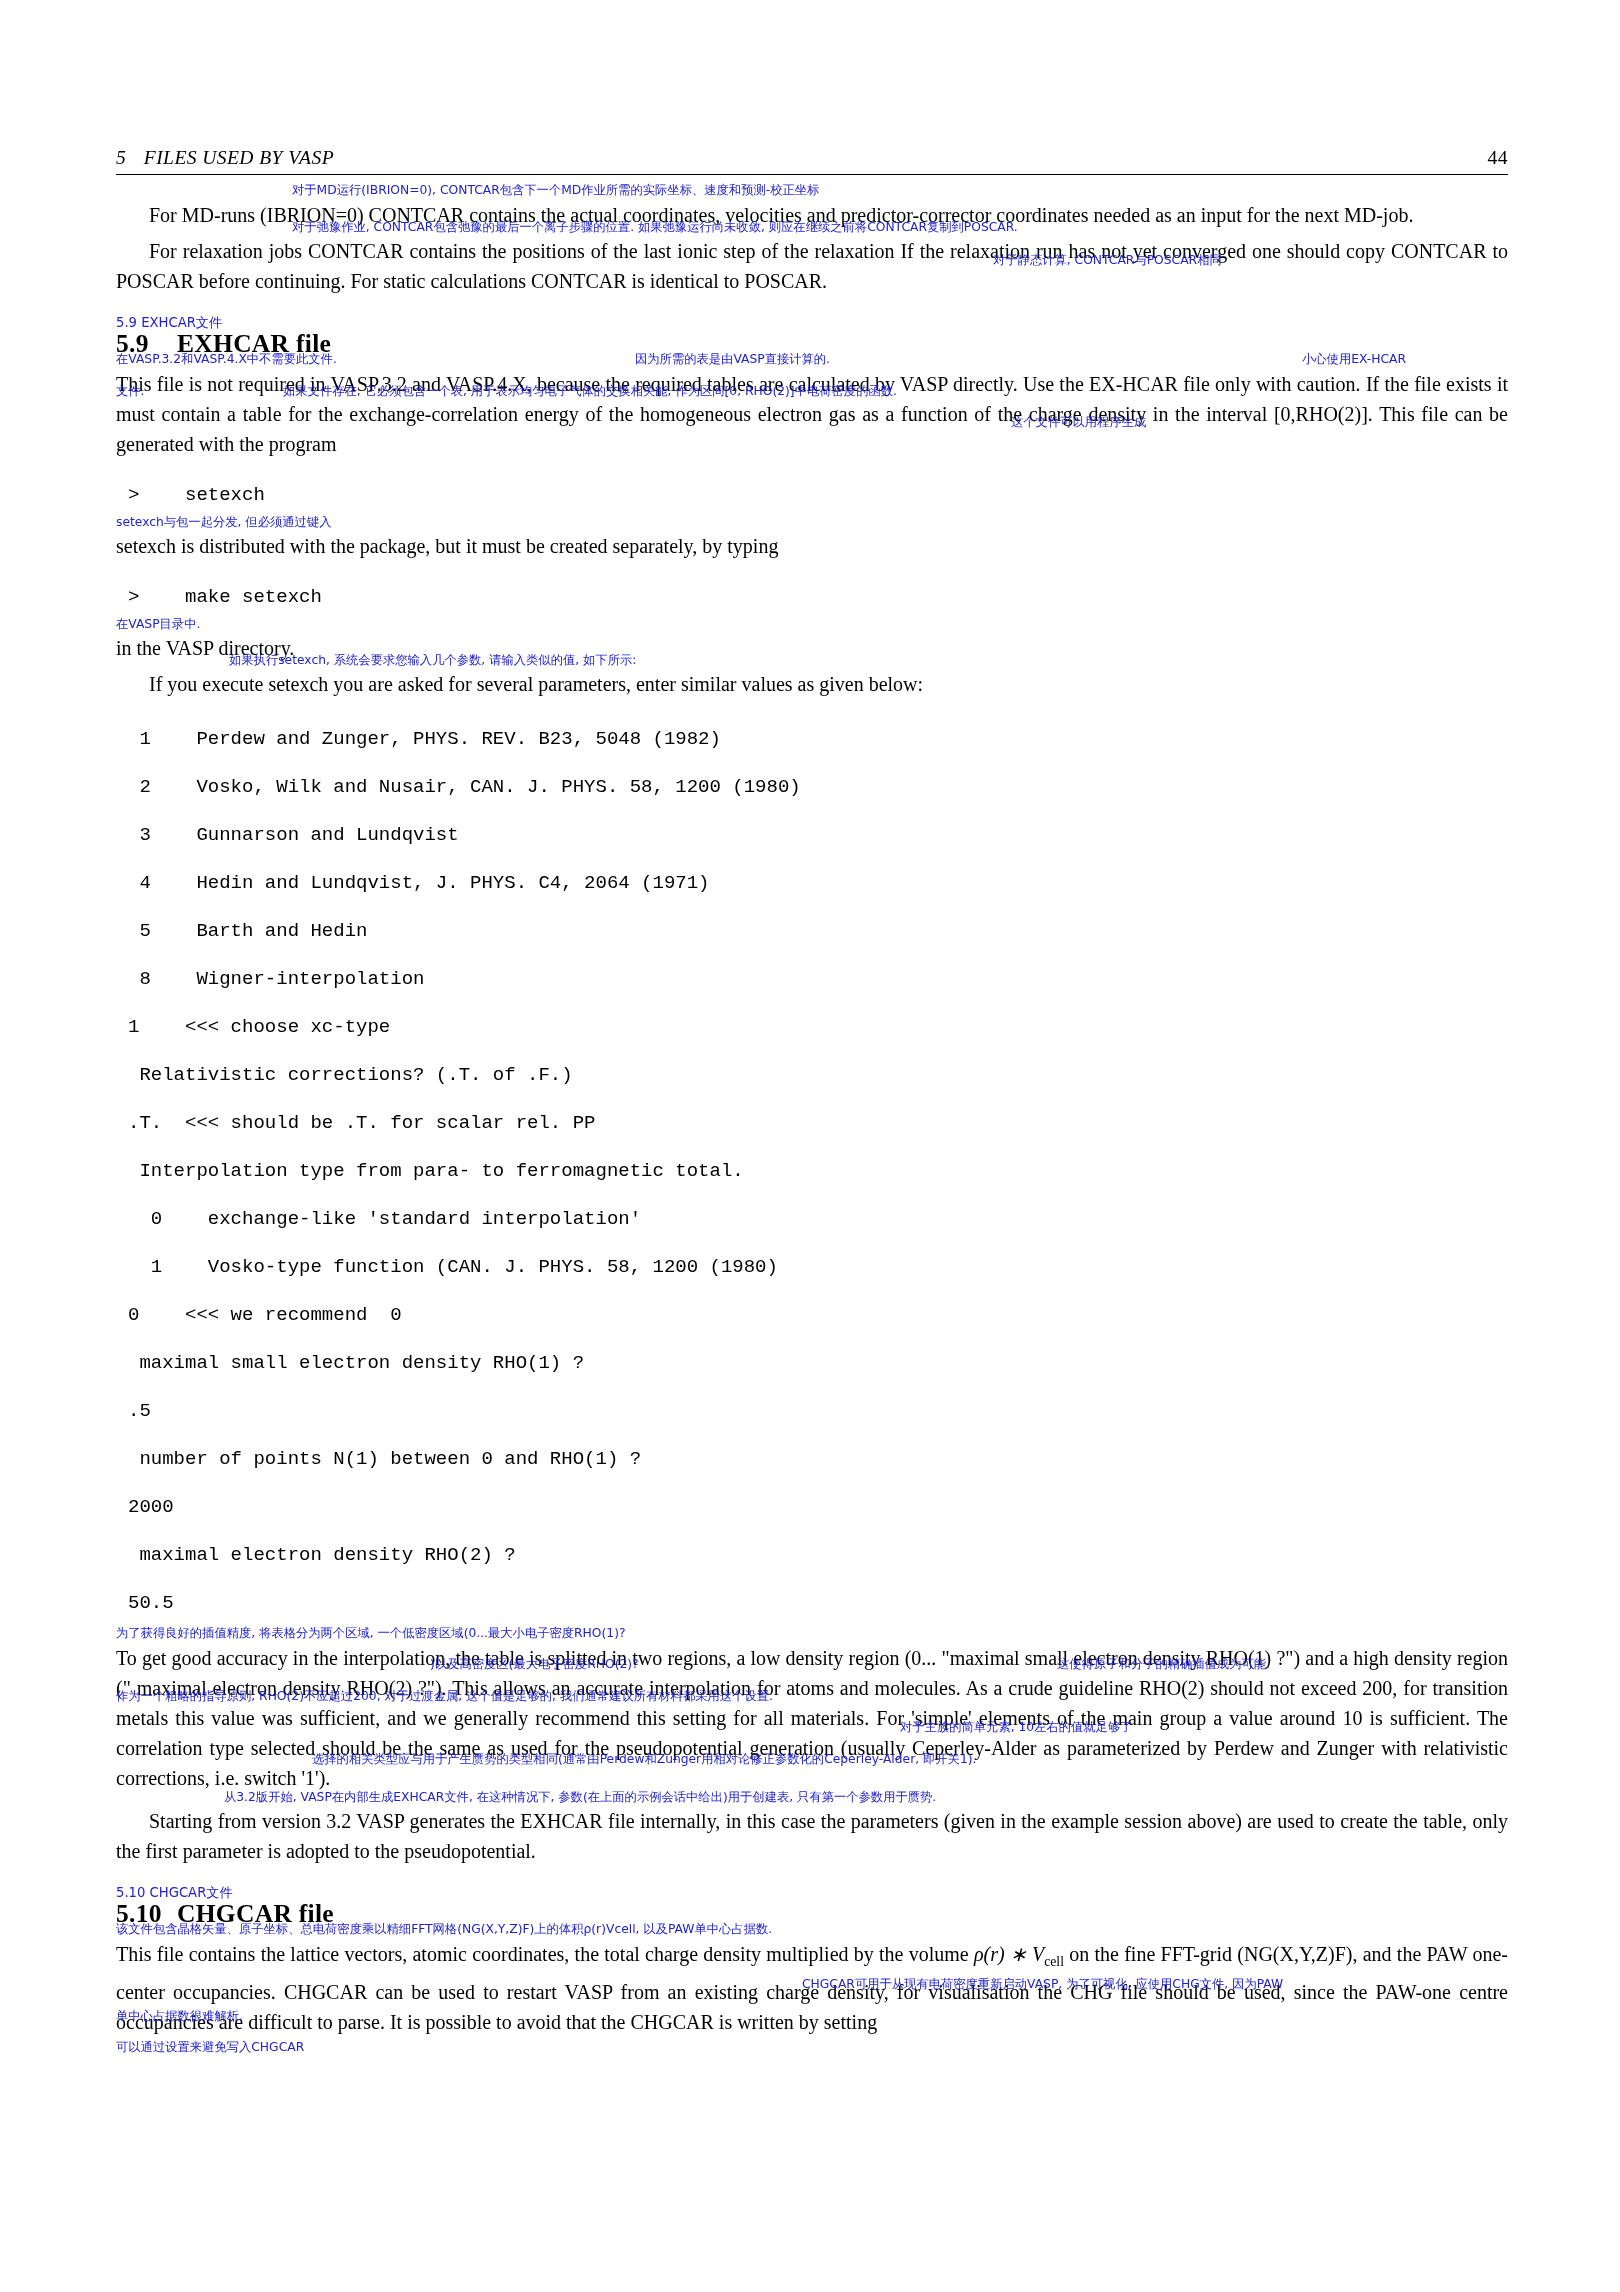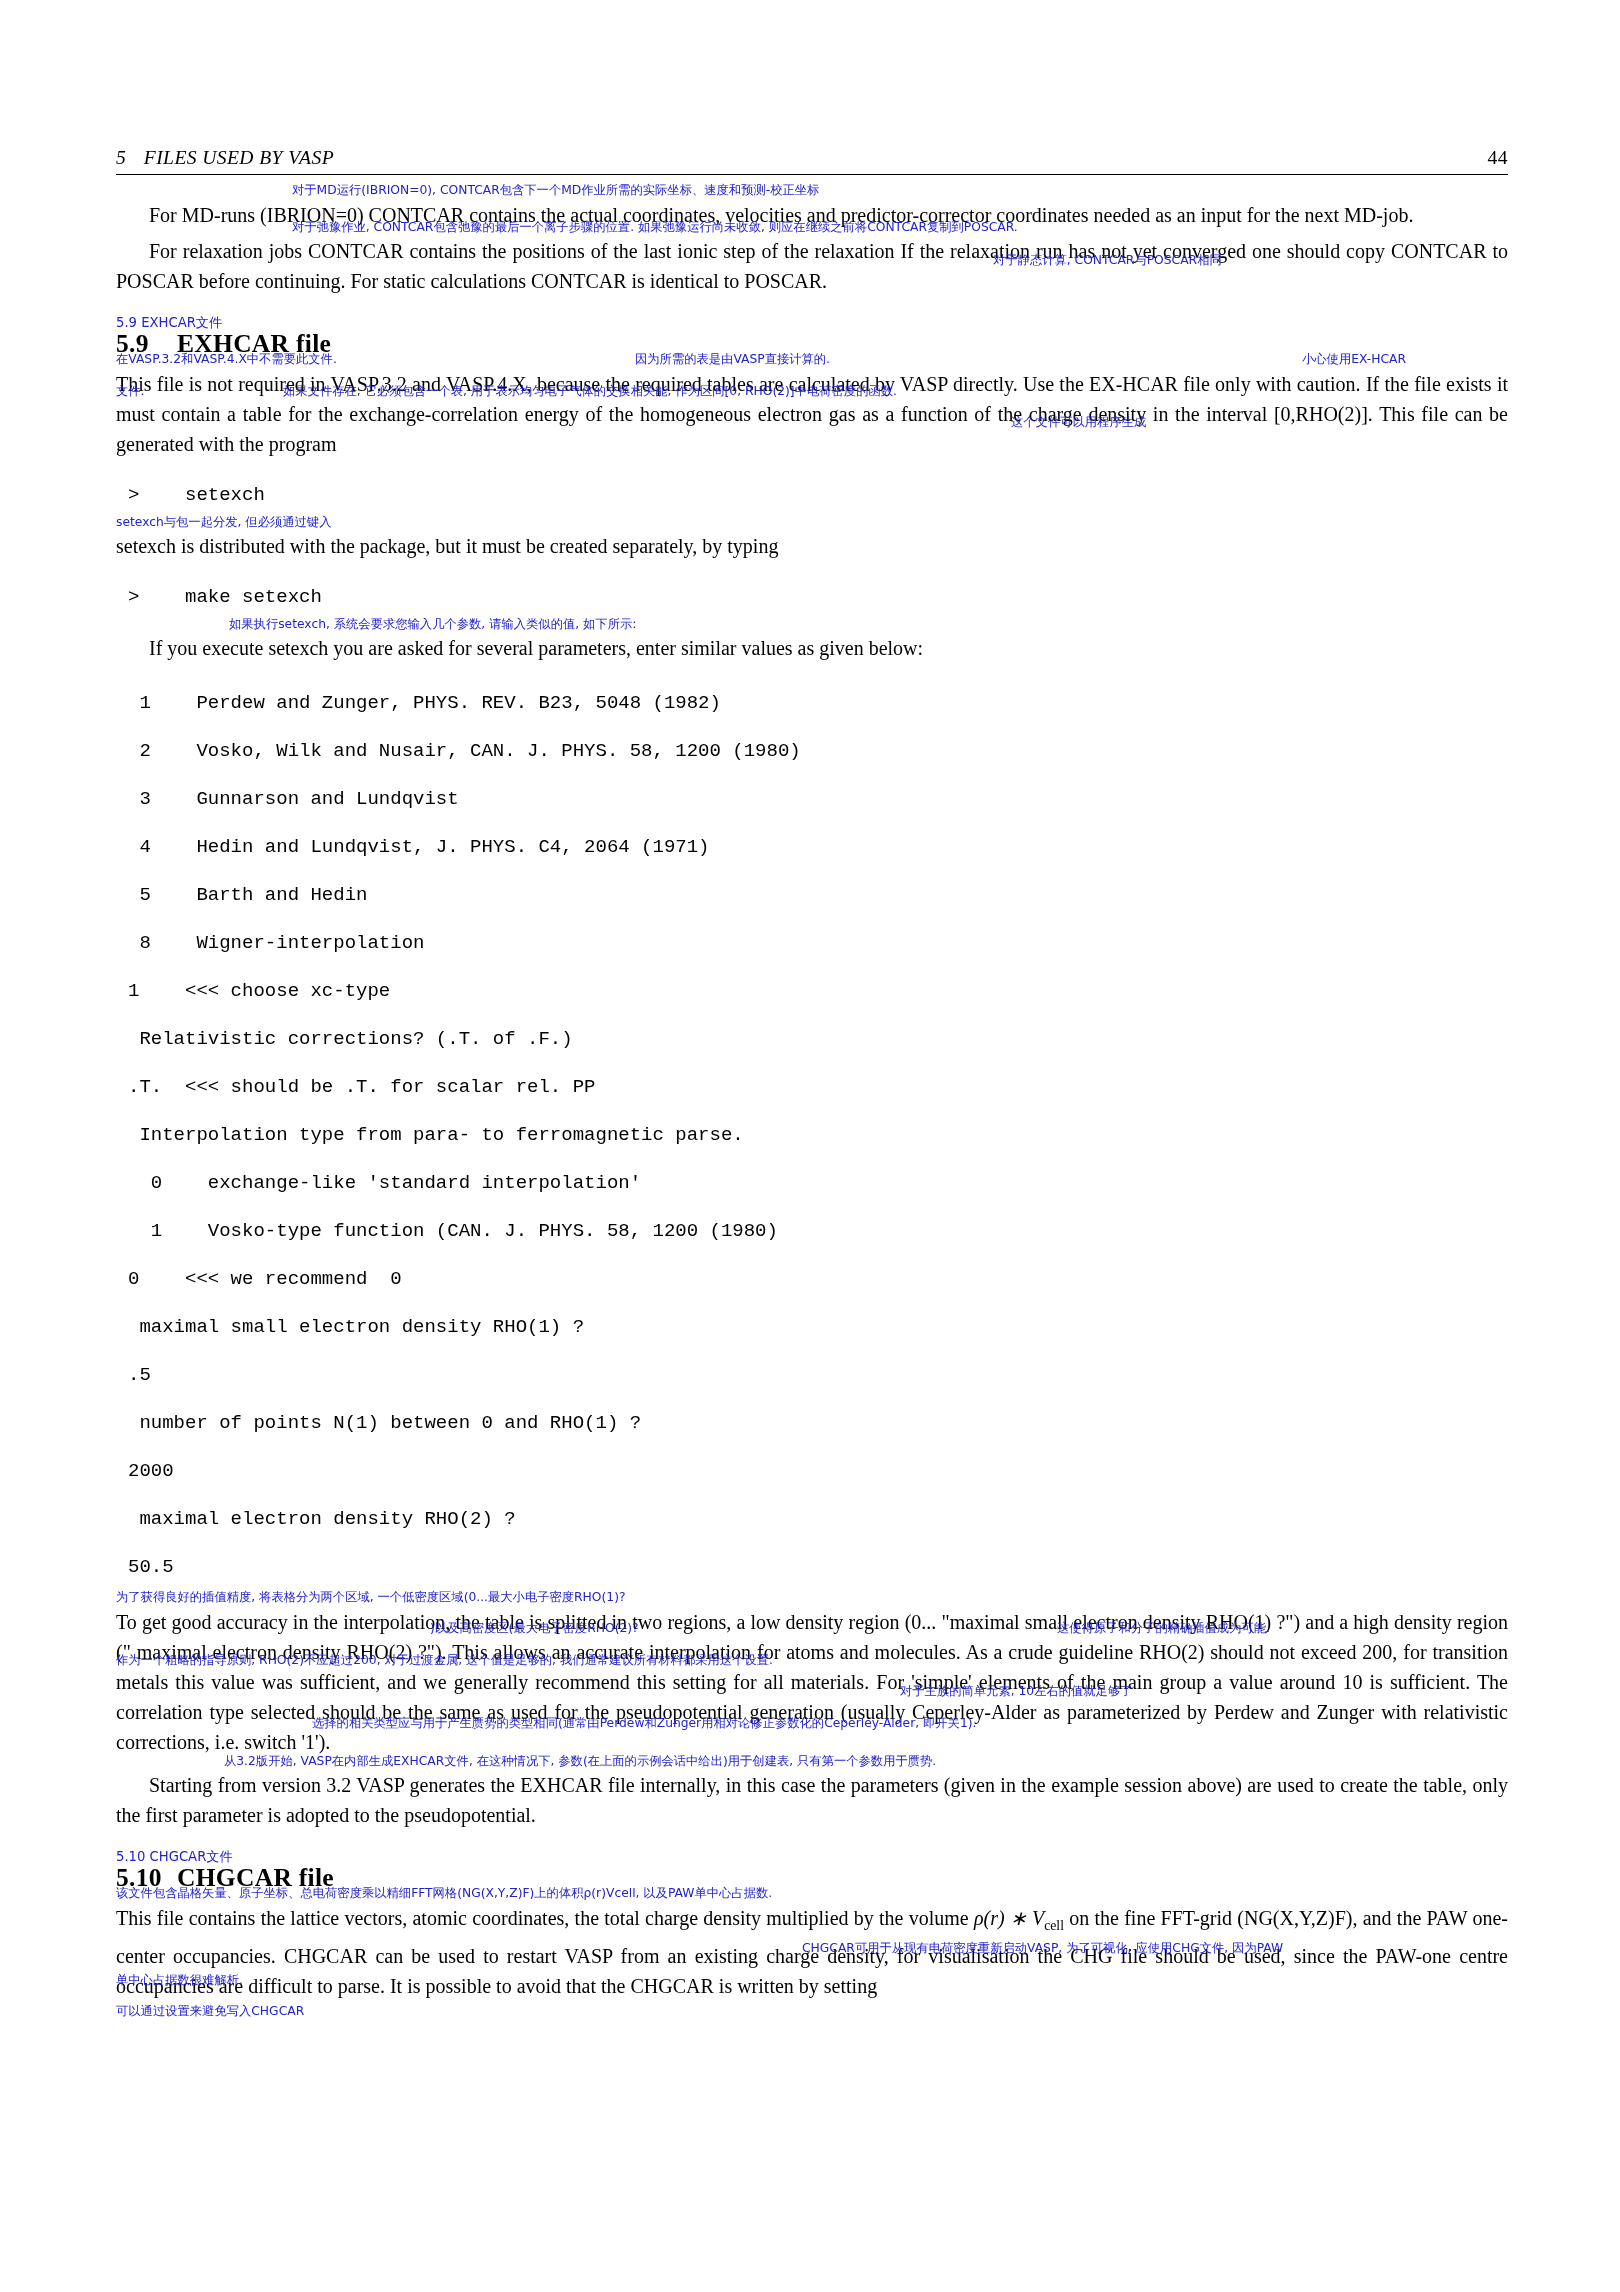--- a/index.html
+++ b/index.html
@@ -152,37 +152,41 @@
 
     <div class="para-block" style="margin-bottom:13.7px;">
       <span class="cn" style="left:0px; top:-15.7px;">setexch与包一起分发, 但必须通过键入</span>
       <p class="body">setexch is distributed with the package, but it must be created separately, by typing</p>
     </div>
 
     <div class="code-block">
       <pre class="code">&gt;    make setexch</pre>
     </div>
 
+    <div class="para-block" style="margin-bottom:5.9px;">
+      <span class="cn" style="left:0px; top:-15.7px;">在VASP目录中.</span>
+      <p class="body">in the VASP directory.</p>
+    </div>
 
     <div class="para-block" style="margin-bottom:9.8px;">
       <span class="cn" style="left:113px; top:-15.7px;">如果执行setexch, 系统会要求您输入几个参数, 请输入类似的值, 如下所示:</span>
       <p class="body indent">If you execute setexch you are asked for several parameters, enter similar values as given below:</p>
     </div>
 
     <div class="code-block code-list">
       <pre class="code"> 1    Perdew and Zunger, PHYS. REV. B23, 5048 (1982)</pre>
       <pre class="code"> 2    Vosko, Wilk and Nusair, CAN. J. PHYS. 58, 1200 (1980)</pre>
       <pre class="code"> 3    Gunnarson and Lundqvist</pre>
       <pre class="code"> 4    Hedin and Lundqvist, J. PHYS. C4, 2064 (1971)</pre>
       <pre class="code"> 5    Barth and Hedin</pre>
       <pre class="code"> 8    Wigner-interpolation</pre>
       <pre class="code">1    &lt;&lt;&lt; choose xc-type</pre>
       <pre class="code"> Relativistic corrections? (.T. of .F.)</pre>
       <pre class="code">.T.  &lt;&lt;&lt; should be .T. for scalar rel. PP</pre>
-      <pre class="code"> Interpolation type from para- to ferromagnetic parse.</pre>
+      <pre class="code"> Interpolation type from para- to ferromagnetic total.</pre>
       <pre class="code">  0    exchange-like 'standard interpolation'</pre>
       <pre class="code">  1    Vosko-type function (CAN. J. PHYS. 58, 1200 (1980)</pre>
       <pre class="code">0    &lt;&lt;&lt; we recommend  0</pre>
       <pre class="code"> maximal small electron density RHO(1) ?</pre>
       <pre class="code">.5</pre>
       <pre class="code"> number of points N(1) between 0 and RHO(1) ?</pre>
       <pre class="code">2000</pre>
       <pre class="code"> maximal electron density RHO(2) ?</pre>
       <pre class="code">50.5</pre>
     </div>

